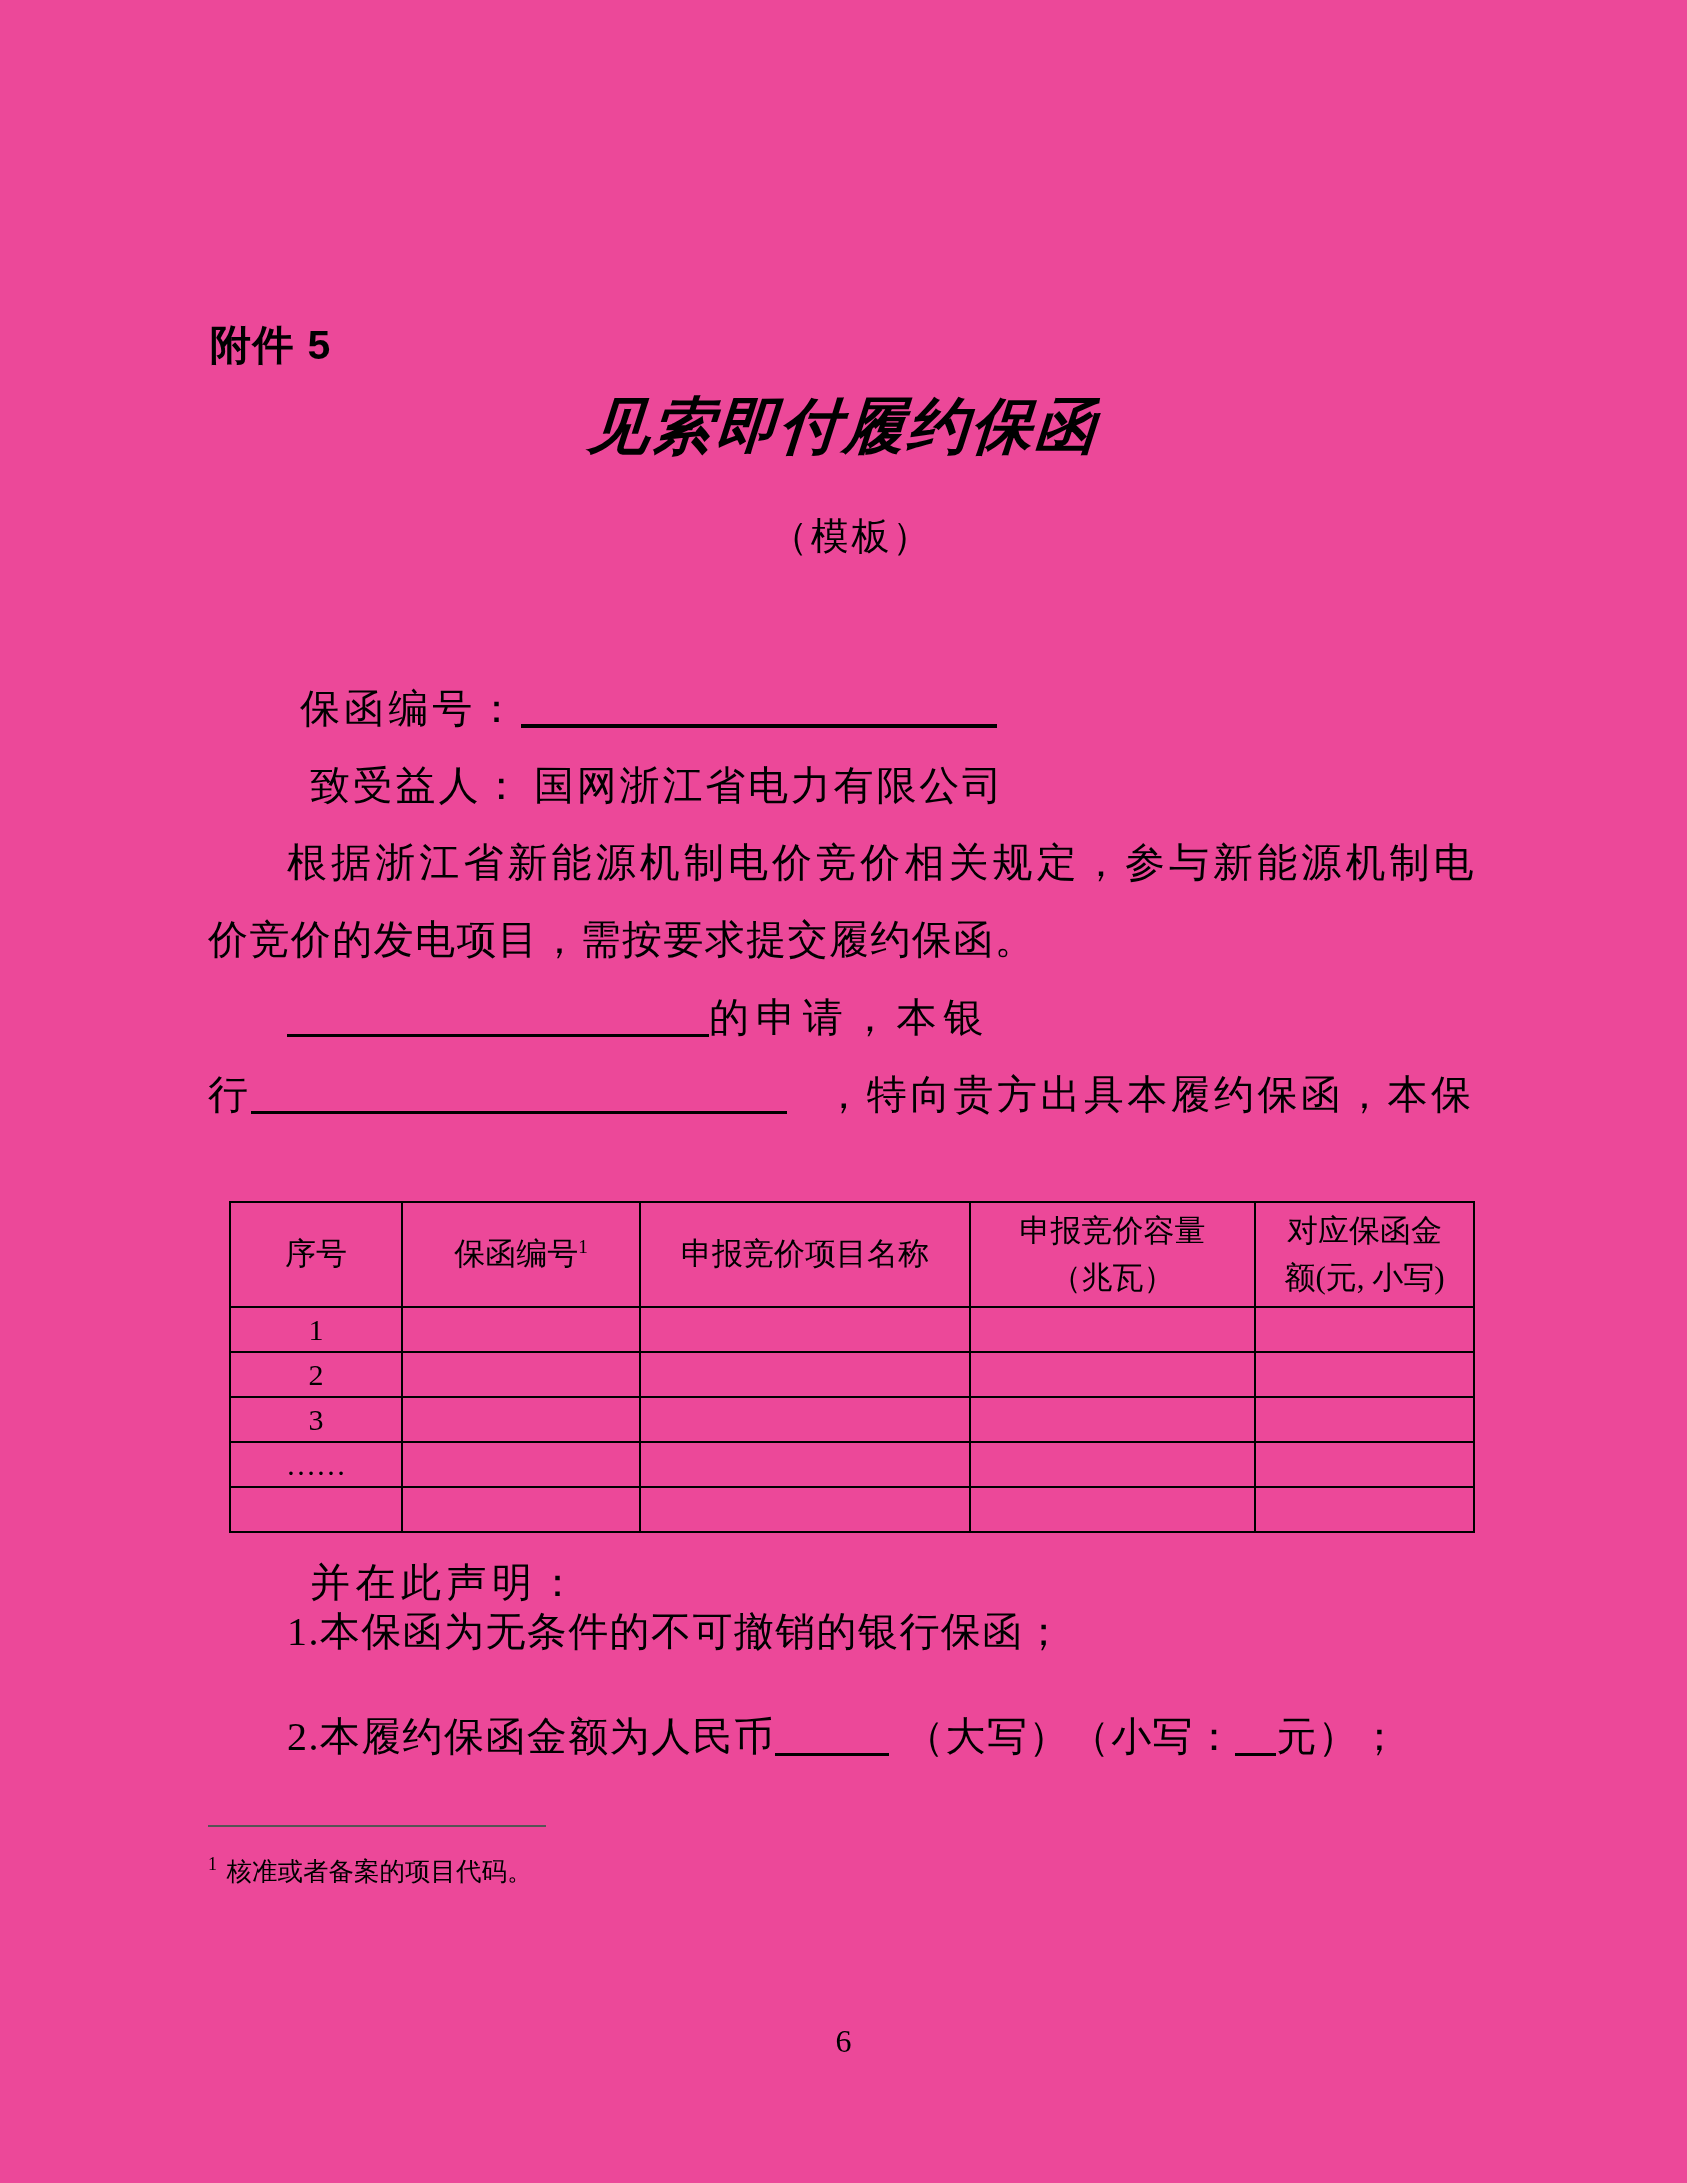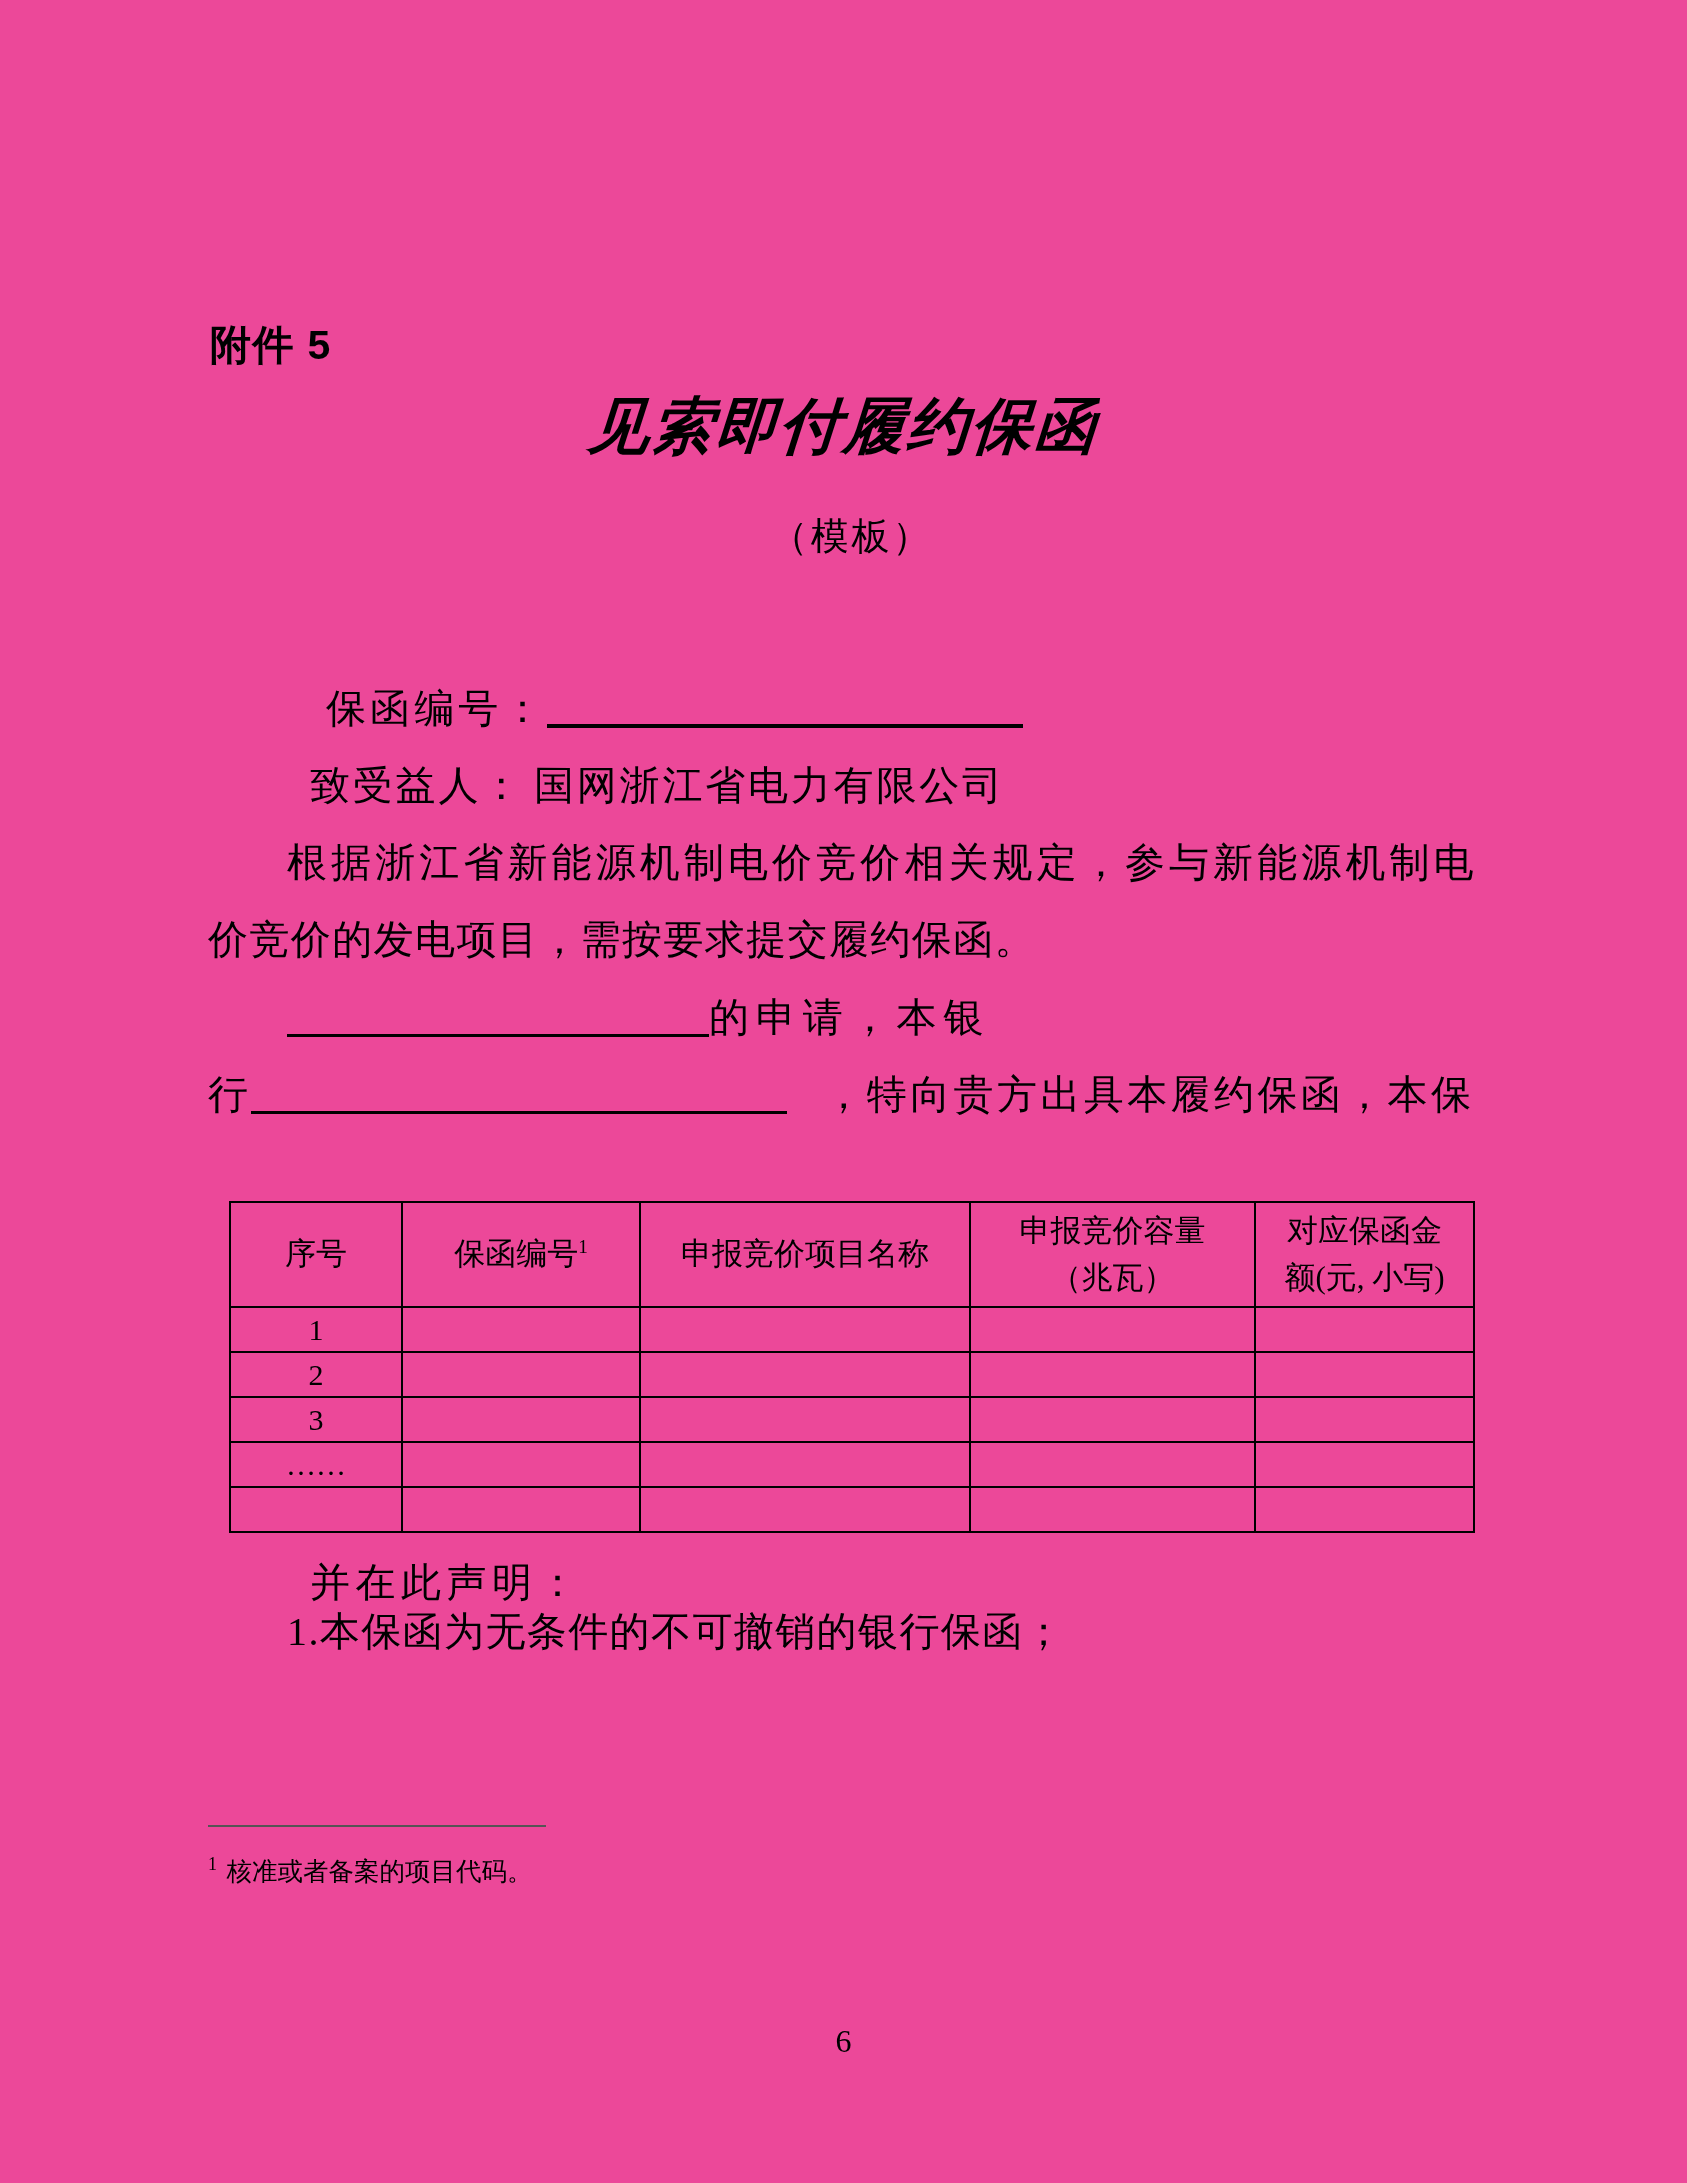--- a/index.html
+++ b/index.html
@@ -98,21 +98,21 @@
 </style>
 </head>
 <body>
 
 <div class="page">
 
   <div class="abs attachment">附件 5</div>
   <div class="abs doc-title">见索即付履约保函</div>
   <div class="abs doc-subtitle">（模板）</div>
 
-  <div class="abs line flexline" style="left:326px; top:681px;">
+  <div class="abs line flexline" style="left:300px; top:681px;">
     <span class="ls6">保函编号：</span>
     <span class="blank blank-thick" style="width:476px;"></span>
   </div>
 
   <div class="abs line ls6" style="left:287px; top:835px;">根据浙江省新能源机制电价竞价相关规定，参与新能源机制电</div>
 
   <div class="abs line" style="left:310px; top:758px;">
     <span class="ls4">致受益人：</span>
     <span class="ls4">国网浙江省电力有限公司</span>
   </div>
@@ -181,20 +181,27 @@
         <td></td>
         <td></td>
         <td></td>
         <td></td>
       </tr>
     </tbody>
   </table>
 
   <div class="abs line ls8" style="left:310px; top:1555px;">并在此声明：</div>
   <div class="abs line ls2" style="left:287px; top:1604px;">1.本保函为无条件的不可撤销的银行保函；</div>
+  <div class="abs line flexline" style="left:287px; top:1709px;">
+    <span class="ls2">2.本履约保函金额为人民币</span>
+    <span class="blank" style="width:114px;"></span>
+    <span class="ls2" style="margin-left:15px;">（大写）（小写：</span>
+    <span class="blank" style="width:41px;"></span>
+    <span class="ls2">元）；</span>
+  </div>
 
   <div class="abs fn-divider"></div>
   <div class="abs footnote">
     <sup>1</sup><span>核准或者备案的项目代码。</span>
   </div>
 
   <div class="abs page-number">6</div>
 
 </div>
 

